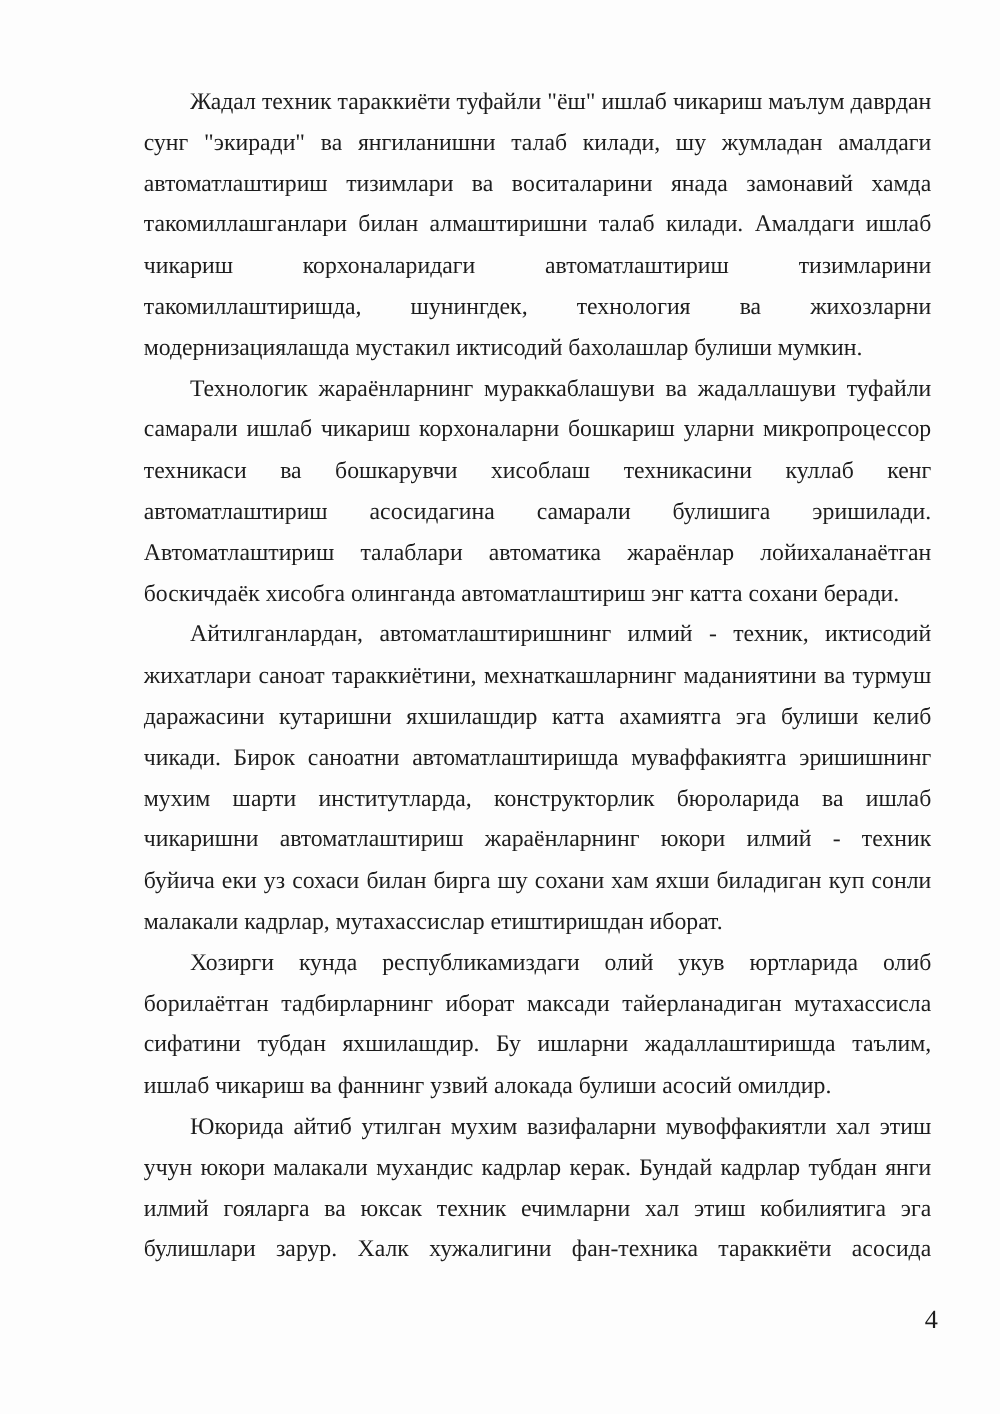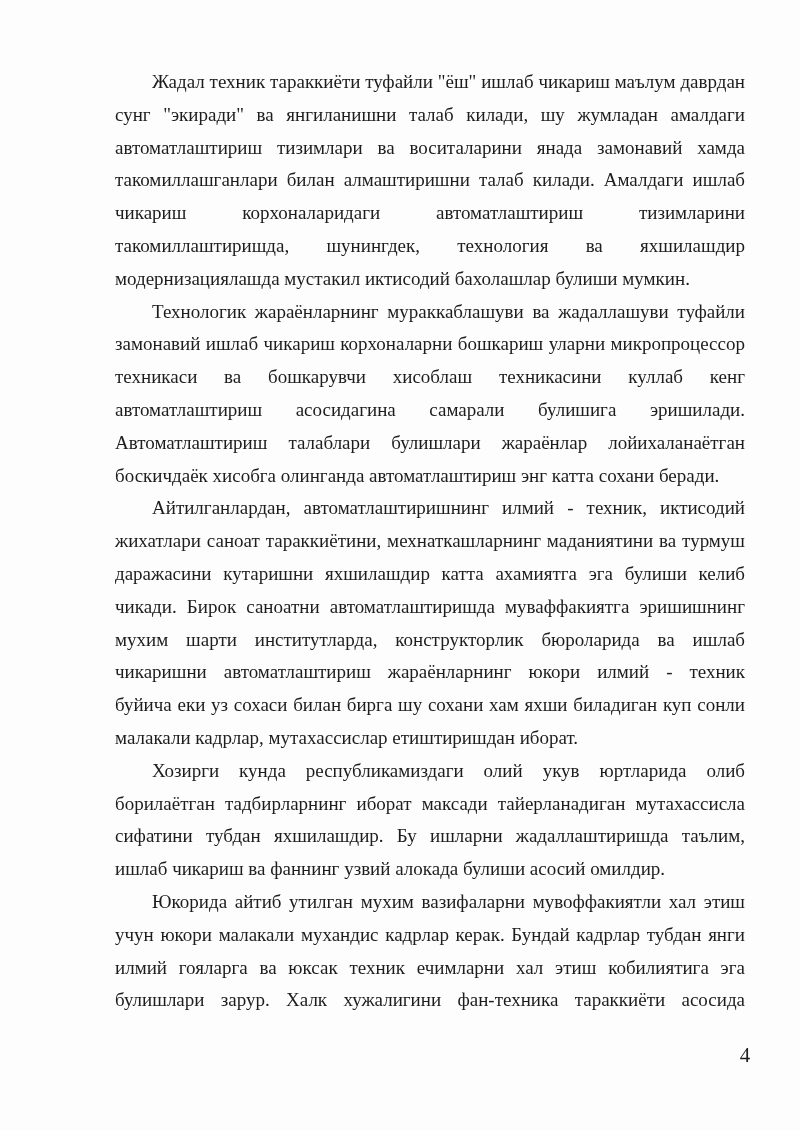--- a/index.html
+++ b/index.html
@@ -60,29 +60,29 @@
 <body style="background: rgb(253, 253, 253); color: rgb(29, 29, 29);">
 
 <div class="page">
   <div class="text-block" id="text-block">
       <div class="para">
         <div class="line indent">Жадал техник тараккиёти туфайли "ёш" ишлаб чикариш маълум даврдан</div>
         <div class="line">сунг "экиради" ва янгиланишни талаб килади, шу жумладан амалдаги</div>
         <div class="line">автоматлаштириш тизимлари ва воситаларини янада замонавий хамда</div>
         <div class="line">такомиллашганлари билан алмаштиришни талаб килади. Амалдаги ишлаб</div>
         <div class="line">чикариш корхоналаридаги автоматлаштириш тизимларини</div>
-        <div class="line">такомиллаштиришда, шунингдек, технология ва яхшилашдир</div>
+        <div class="line">такомиллаштиришда, шунингдек, технология ва жихозларни</div>
         <div class="line no-stretch">модернизациялашда мустакил иктисодий бахолашлар булиши мумкин.</div>
       </div>
       <div class="para">
         <div class="line indent">Технологик жараёнларнинг мураккаблашуви ва жадаллашуви туфайли</div>
-        <div class="line">замонавий ишлаб чикариш корхоналарни бошкариш уларни микропроцессор</div>
+        <div class="line">самарали ишлаб чикариш корхоналарни бошкариш уларни микропроцессор</div>
         <div class="line">техникаси ва бошкарувчи хисоблаш техникасини куллаб кенг</div>
         <div class="line">автоматлаштириш асосидагина самарали булишига эришилади.</div>
-        <div class="line">Автоматлаштириш талаблари булишлари жараёнлар лойихаланаётган</div>
+        <div class="line">Автоматлаштириш талаблари автоматика жараёнлар лойихаланаётган</div>
         <div class="line no-stretch">боскичдаёк хисобга олинганда автоматлаштириш энг катта сохани беради.</div>
       </div>
       <div class="para">
         <div class="line indent">Айтилганлардан, автоматлаштиришнинг илмий - техник, иктисодий</div>
         <div class="line">жихатлари саноат тараккиётини, мехнаткашларнинг маданиятини ва турмуш</div>
         <div class="line">даражасини кутаришни яхшилашдир катта ахамиятга эга булиши келиб</div>
         <div class="line">чикади. Бирок саноатни автоматлаштиришда муваффакиятга эришишнинг</div>
         <div class="line">мухим шарти институтларда, конструкторлик бюроларида ва ишлаб</div>
         <div class="line">чикаришни автоматлаштириш жараёнларнинг юкори илмий - техник даражада</div>
         <div class="line">буйича еки уз сохаси билан бирга шу сохани хам яхши биладиган куп сонли</div>

